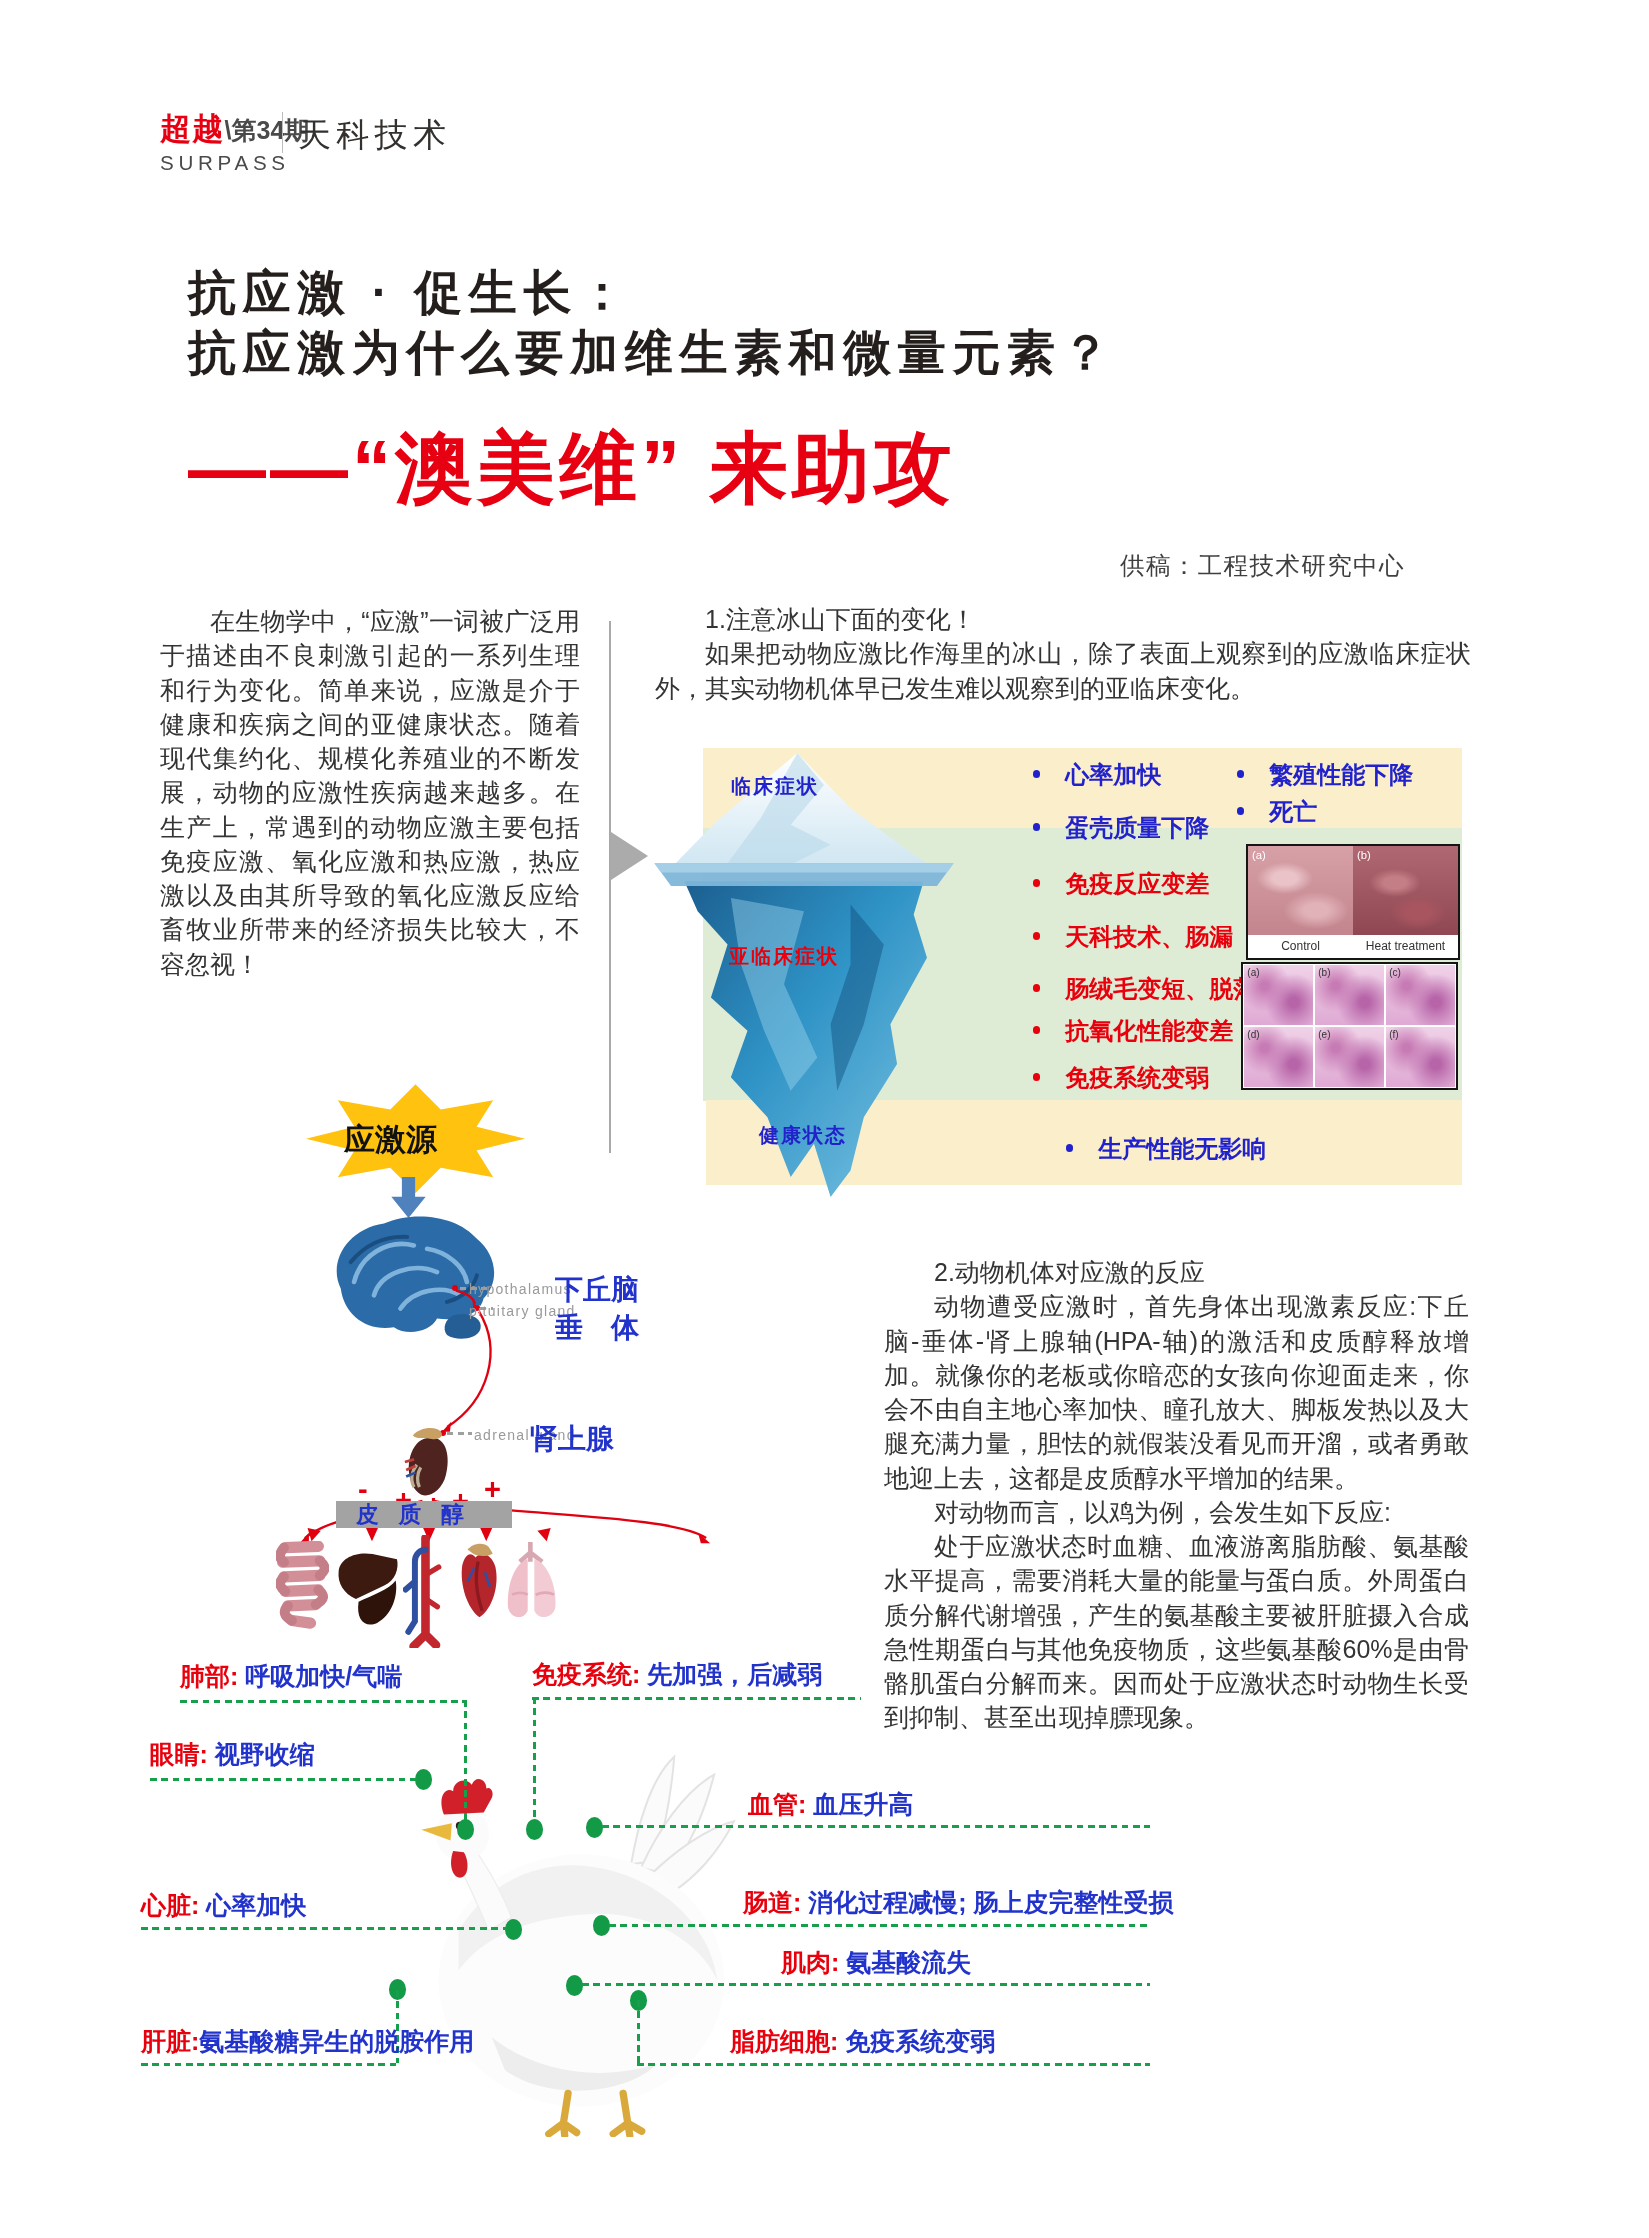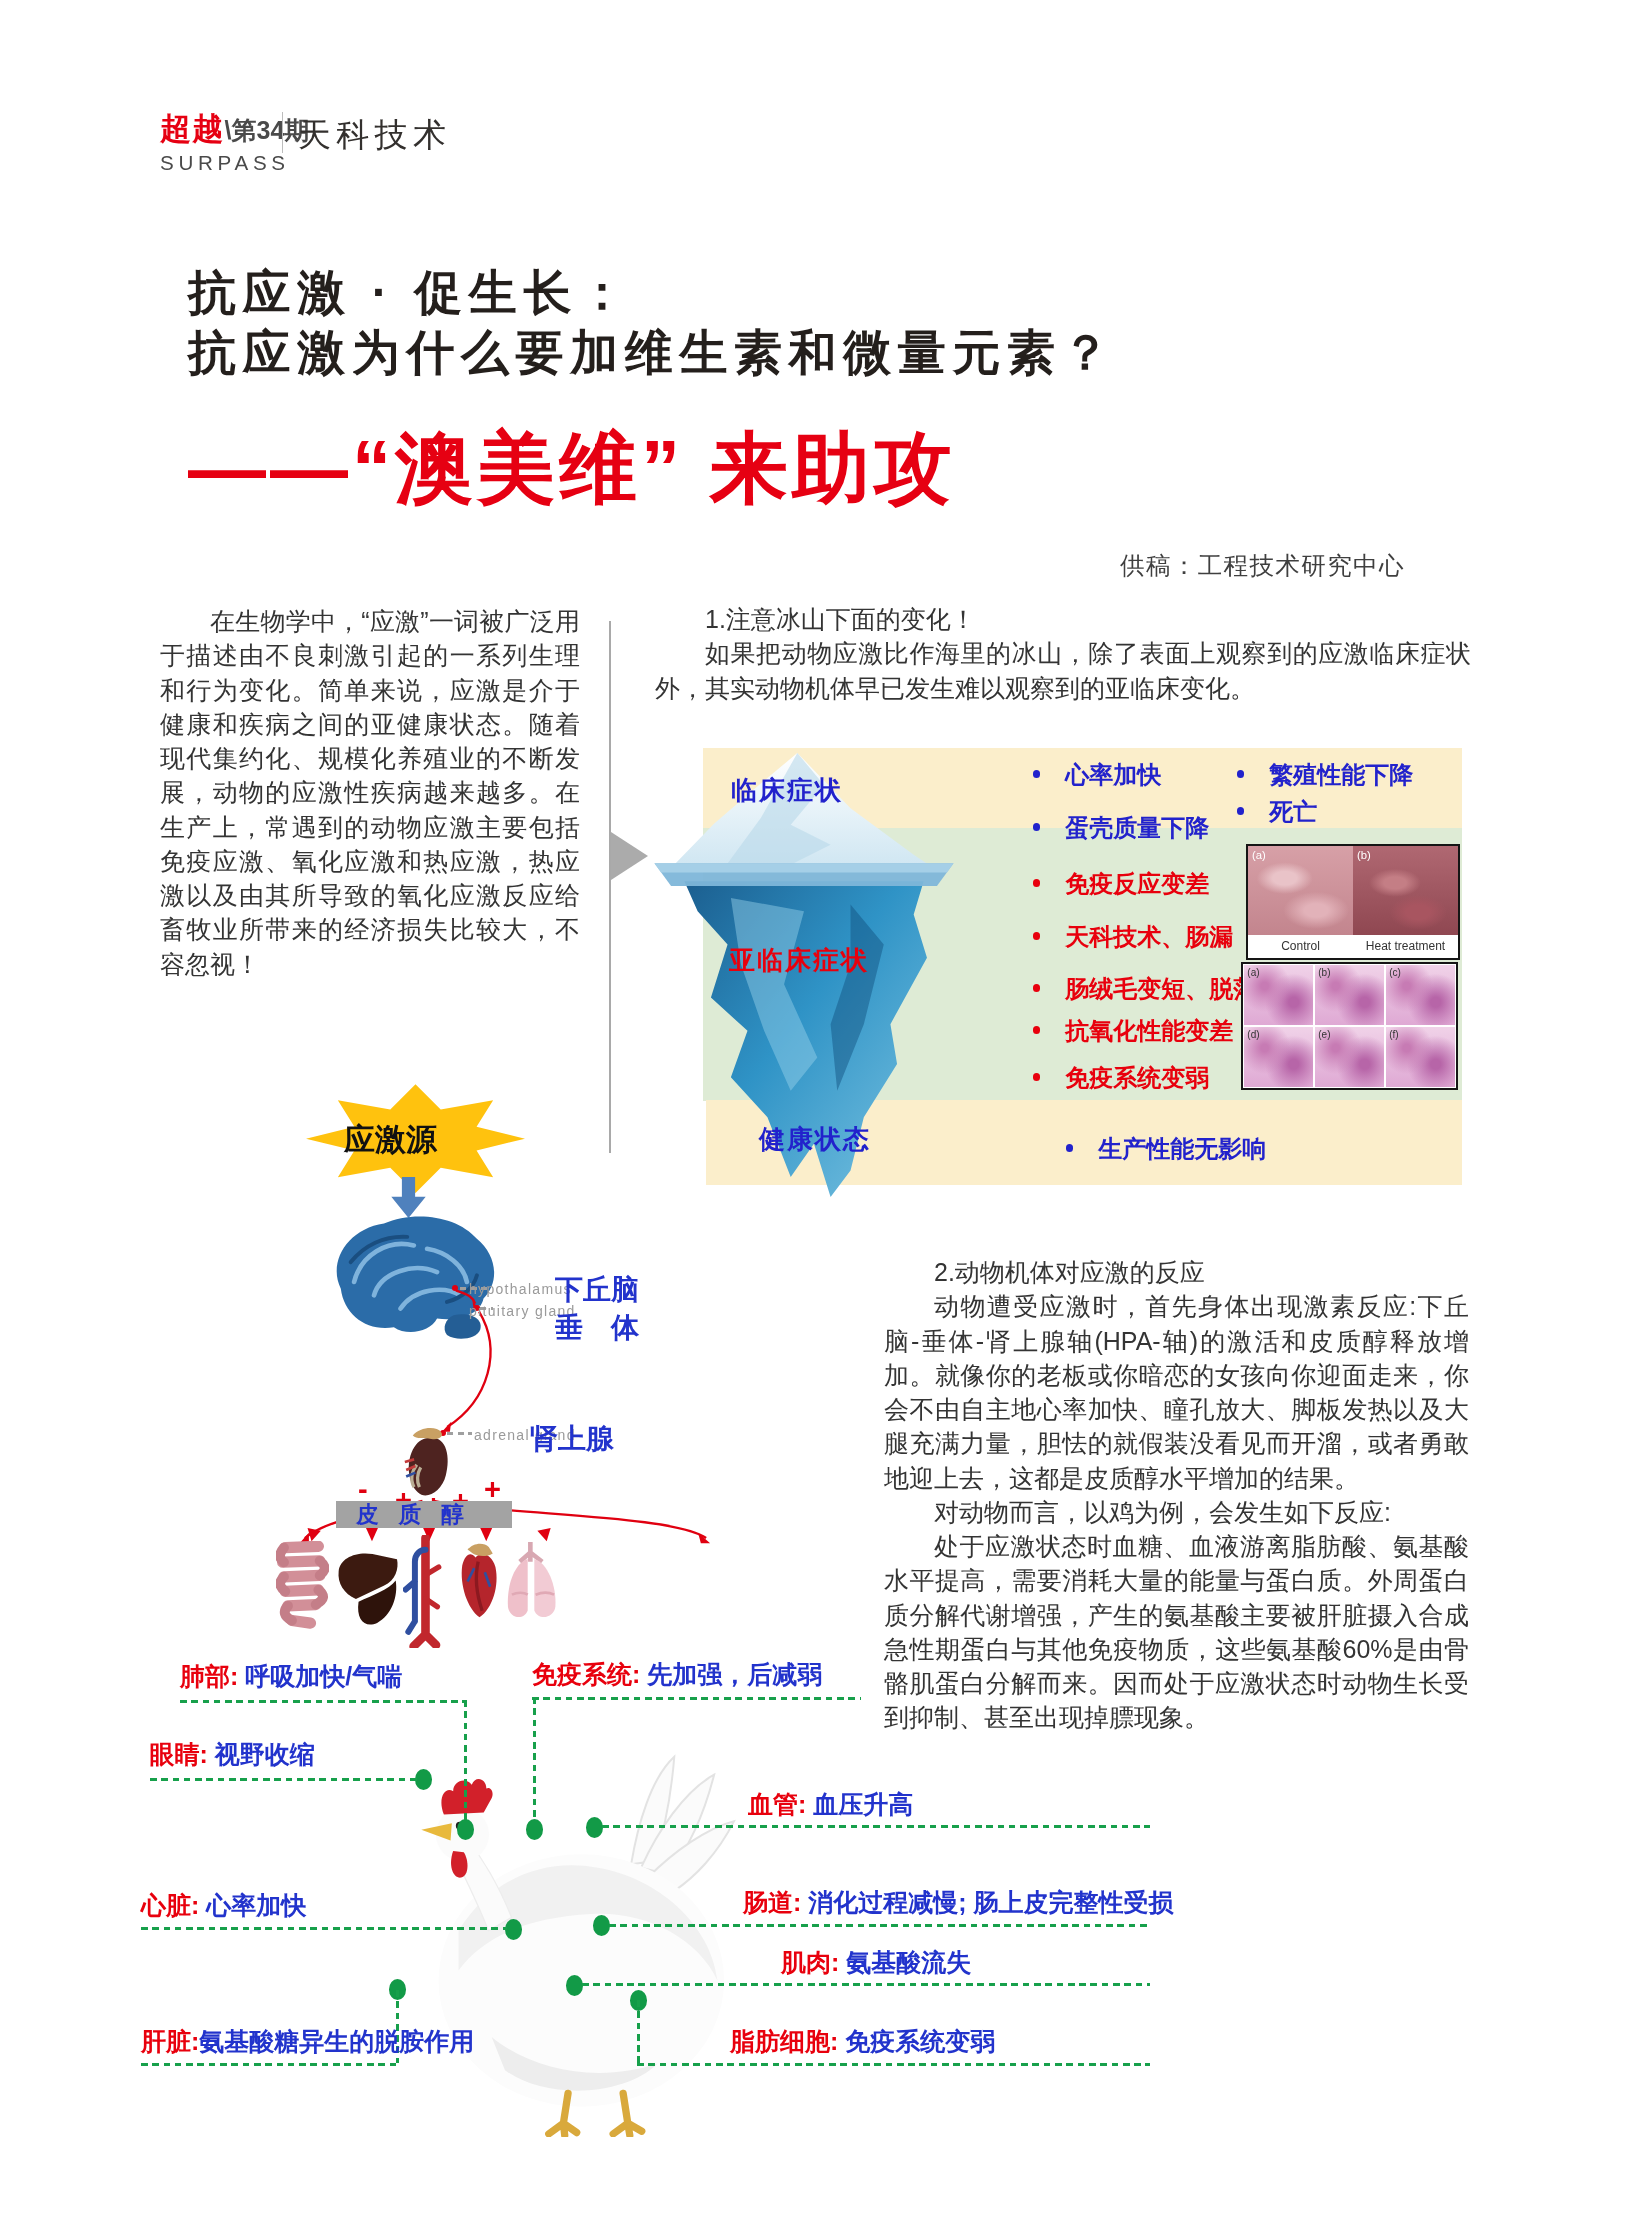--- a/index.html
+++ b/index.html
@@ -17,21 +17,21 @@
   .h-red{font-size:78px;font-weight:900;color:#E60012;letter-spacing:4px;}
   .byline{font-size:24.6px;color:#3F3F3F;letter-spacing:1.3px;}
   
   .body-txt{font-size:25px;line-height:1.37;text-align:justify;color:#343434;}
   .body-txt p{margin:0;text-indent:2em;}
   
   .pg-line{width:2px;background:#A9A9A9;}
   .pg-arrow{width:0;height:0;border-left:37px solid #ABABAB;border-top:24.6px solid transparent;border-bottom:24.6px solid transparent;}
   
   .band{position:absolute;}
-  .ib-label{position:absolute;font-weight:800;font-size:26px;letter-spacing:2px;}
+  .ib-label{position:absolute;font-weight:800;font-size:20px;letter-spacing:2px;}
   .ib-row{position:absolute;font-weight:700;font-size:24px;white-space:nowrap;}
   .ib-row .d{display:inline-block;width:7.3px;height:7.3px;border-radius:50%;margin-right:25px;vertical-align:5.3px;}
   .blue{color:#2222CC;} .blue .d{background:#2222CC;}
   .red{color:#E8000D;} .red .d{background:#E8000D;}
   .panel{position:absolute;border:2.7px solid #151515;background:#fff;box-sizing:border-box;}
   .ptag{position:absolute;font-size:11.3px;color:#fff;left:4px;top:2.7px;}
   .ptag2{font-size:10px;color:#333;position:absolute;left:3.3px;top:2px;}
   .pcap{position:absolute;left:0;right:0;bottom:0;height:22.6px;background:#fff;display:flex;}
   .pcap span{flex:1;text-align:center;font-size:12px;color:#333;line-height:22.6px;}
   .histcell{position:relative;width:33.33%;height:50%;box-sizing:border-box;border:0.7px solid #fff;

